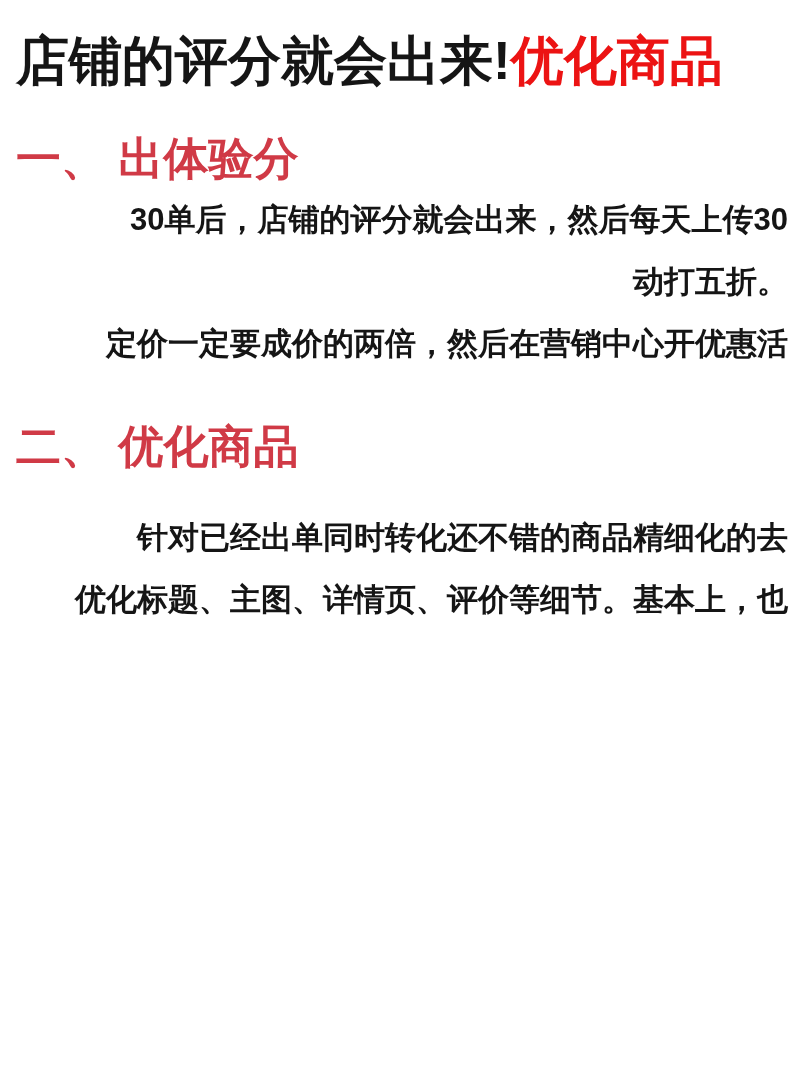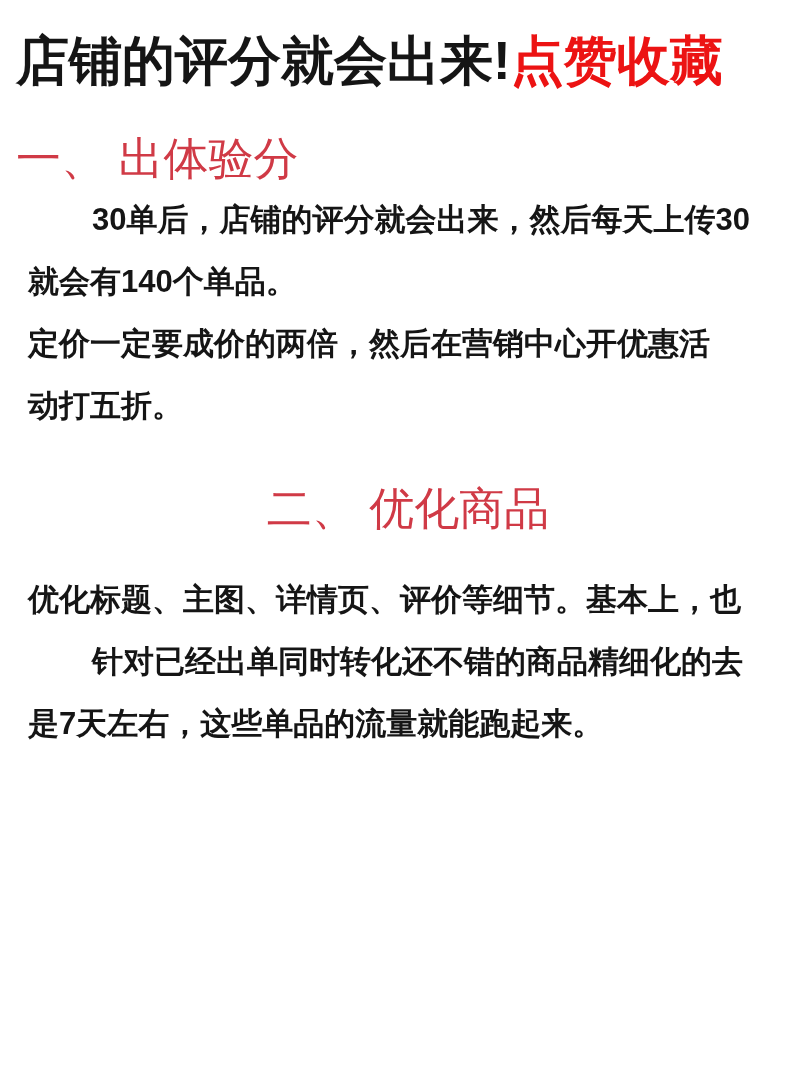--- a/index.html
+++ b/index.html
@@ -22,31 +22,31 @@
     white-space: nowrap;
     color: var(--text, #151515);
   }
   .title .title-red {
     color: var(--title-red, #ec1313);
   }
   .heading {
     margin: 36px 0 0 16px;
     font-size: 45px;
     line-height: 56px;
-    font-weight: 400;
+    font-weight: 700;
     color: var(--heading-red, #d03a46);
     white-space: nowrap;
   }
   .heading.second {
     margin-top: 44px;
-    text-align: center;
   }
   .body {
     margin: 2px 0 0 28px;
     width: 760px;
+    text-align: right;
   }
   .body.second {
     margin-top: 32px;
   }
   .bodyline {
     height: 62px;
     line-height: 62px;
     font-size: 31px;
     font-weight: 600;
     white-space: nowrap;
@@ -54,32 +54,30 @@
   }
   .bodyline.indent {
     text-indent: 64px;
   }
 </style>
 </head>
 <body>
 
 <div class="page">
 
-  <h1 class="title"><span>店铺的评分就会出来!</span><span class="title-red">点赞收藏</span></h1>
+  <h1 class="title"><span>店铺的评分就会出来!</span><span class="title-red">优化商品</span></h1>
 
   <h2 class="heading first">一、 出体验分</h2>
 
   <div class="body first">
     <div class="bodyline indent">30单后，店铺的评分就会出来，然后每天上传30</div>
-    <div class="bodyline">就会有140个单品。</div>
+    <div class="bodyline">动打五折。</div>
     <div class="bodyline">定价一定要成价的两倍，然后在营销中心开优惠活</div>
-    <div class="bodyline">动打五折。</div>
   </div>
 
   <h2 class="heading second">二、 优化商品</h2>
 
   <div class="body second">
+    <div class="bodyline indent">针对已经出单同时转化还不错的商品精细化的去</div>
     <div class="bodyline">优化标题、主图、详情页、评价等细节。基本上，也</div>
-    <div class="bodyline indent">针对已经出单同时转化还不错的商品精细化的去</div>
-    <div class="bodyline">是7天左右，这些单品的流量就能跑起来。</div>
   </div>
 
 </div>
 
 </body></html>

